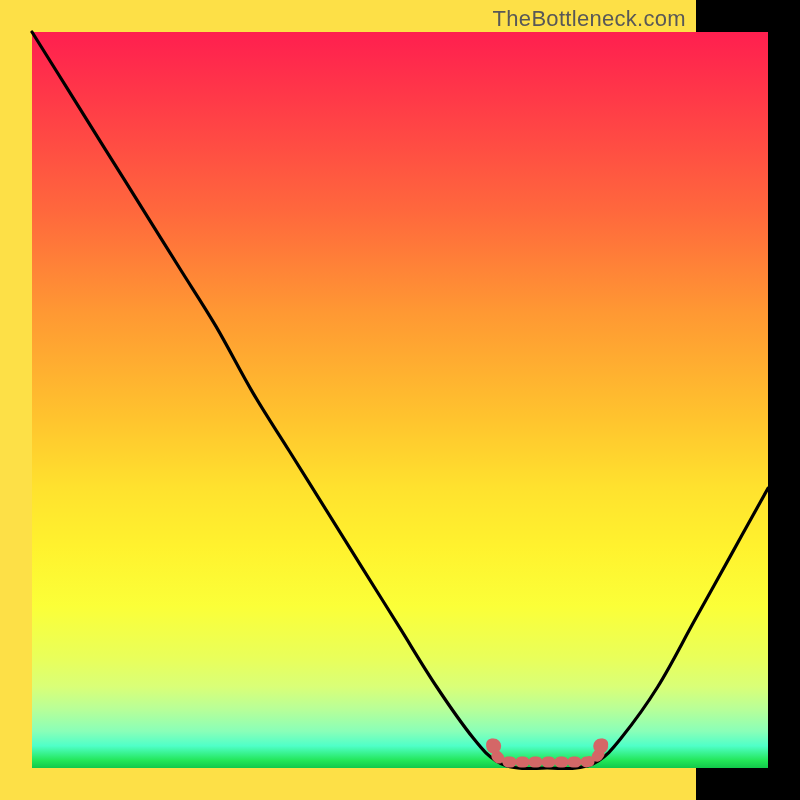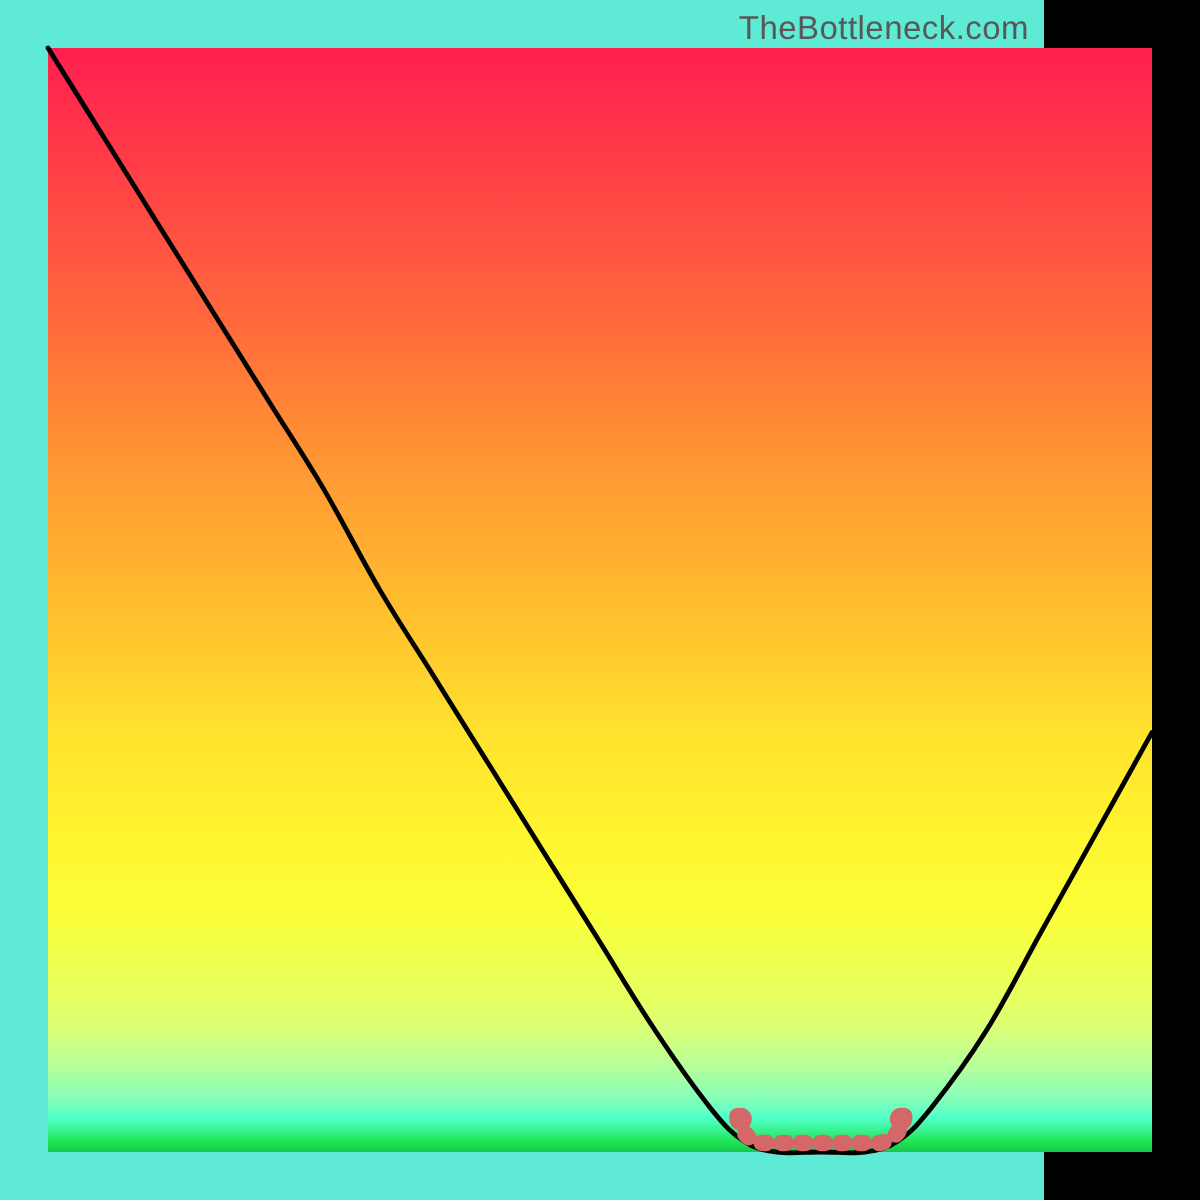--- a/index.html
+++ b/index.html
@@ -10,21 +10,21 @@
     background: #000;
     overflow: hidden;
     font-family: Arial, Helvetica, sans-serif;
   }
   .frame {
     position: absolute;
     left: 0;
     top: 0;
     width: 696px;
     height: 800px;
-    background: #5eead4;
+    background: #fde047;
   }
   .plot {
     position: absolute;
     left: 32px;
     top: 32px;
     width: 736px;
     height: 736px;
     background: linear-gradient(
       to bottom,
       #ff1f4f 0%,

